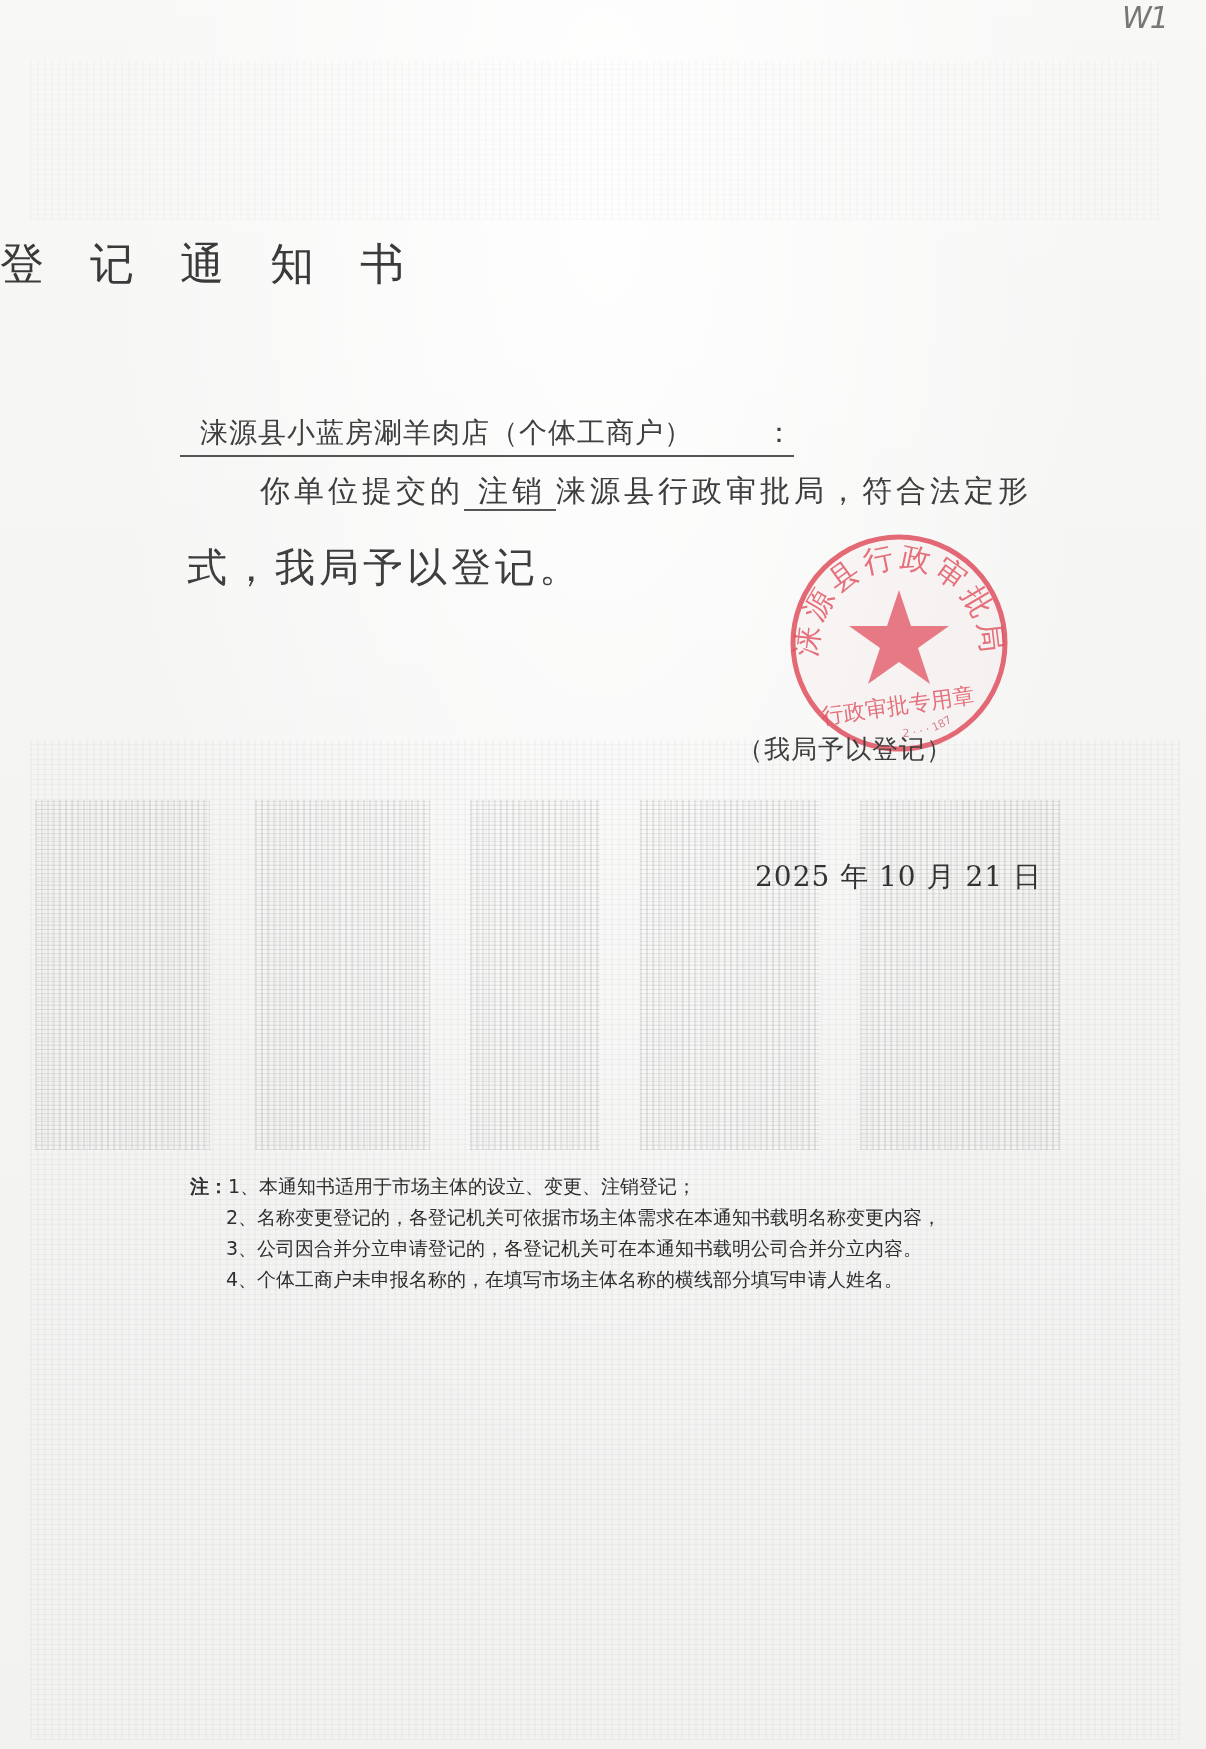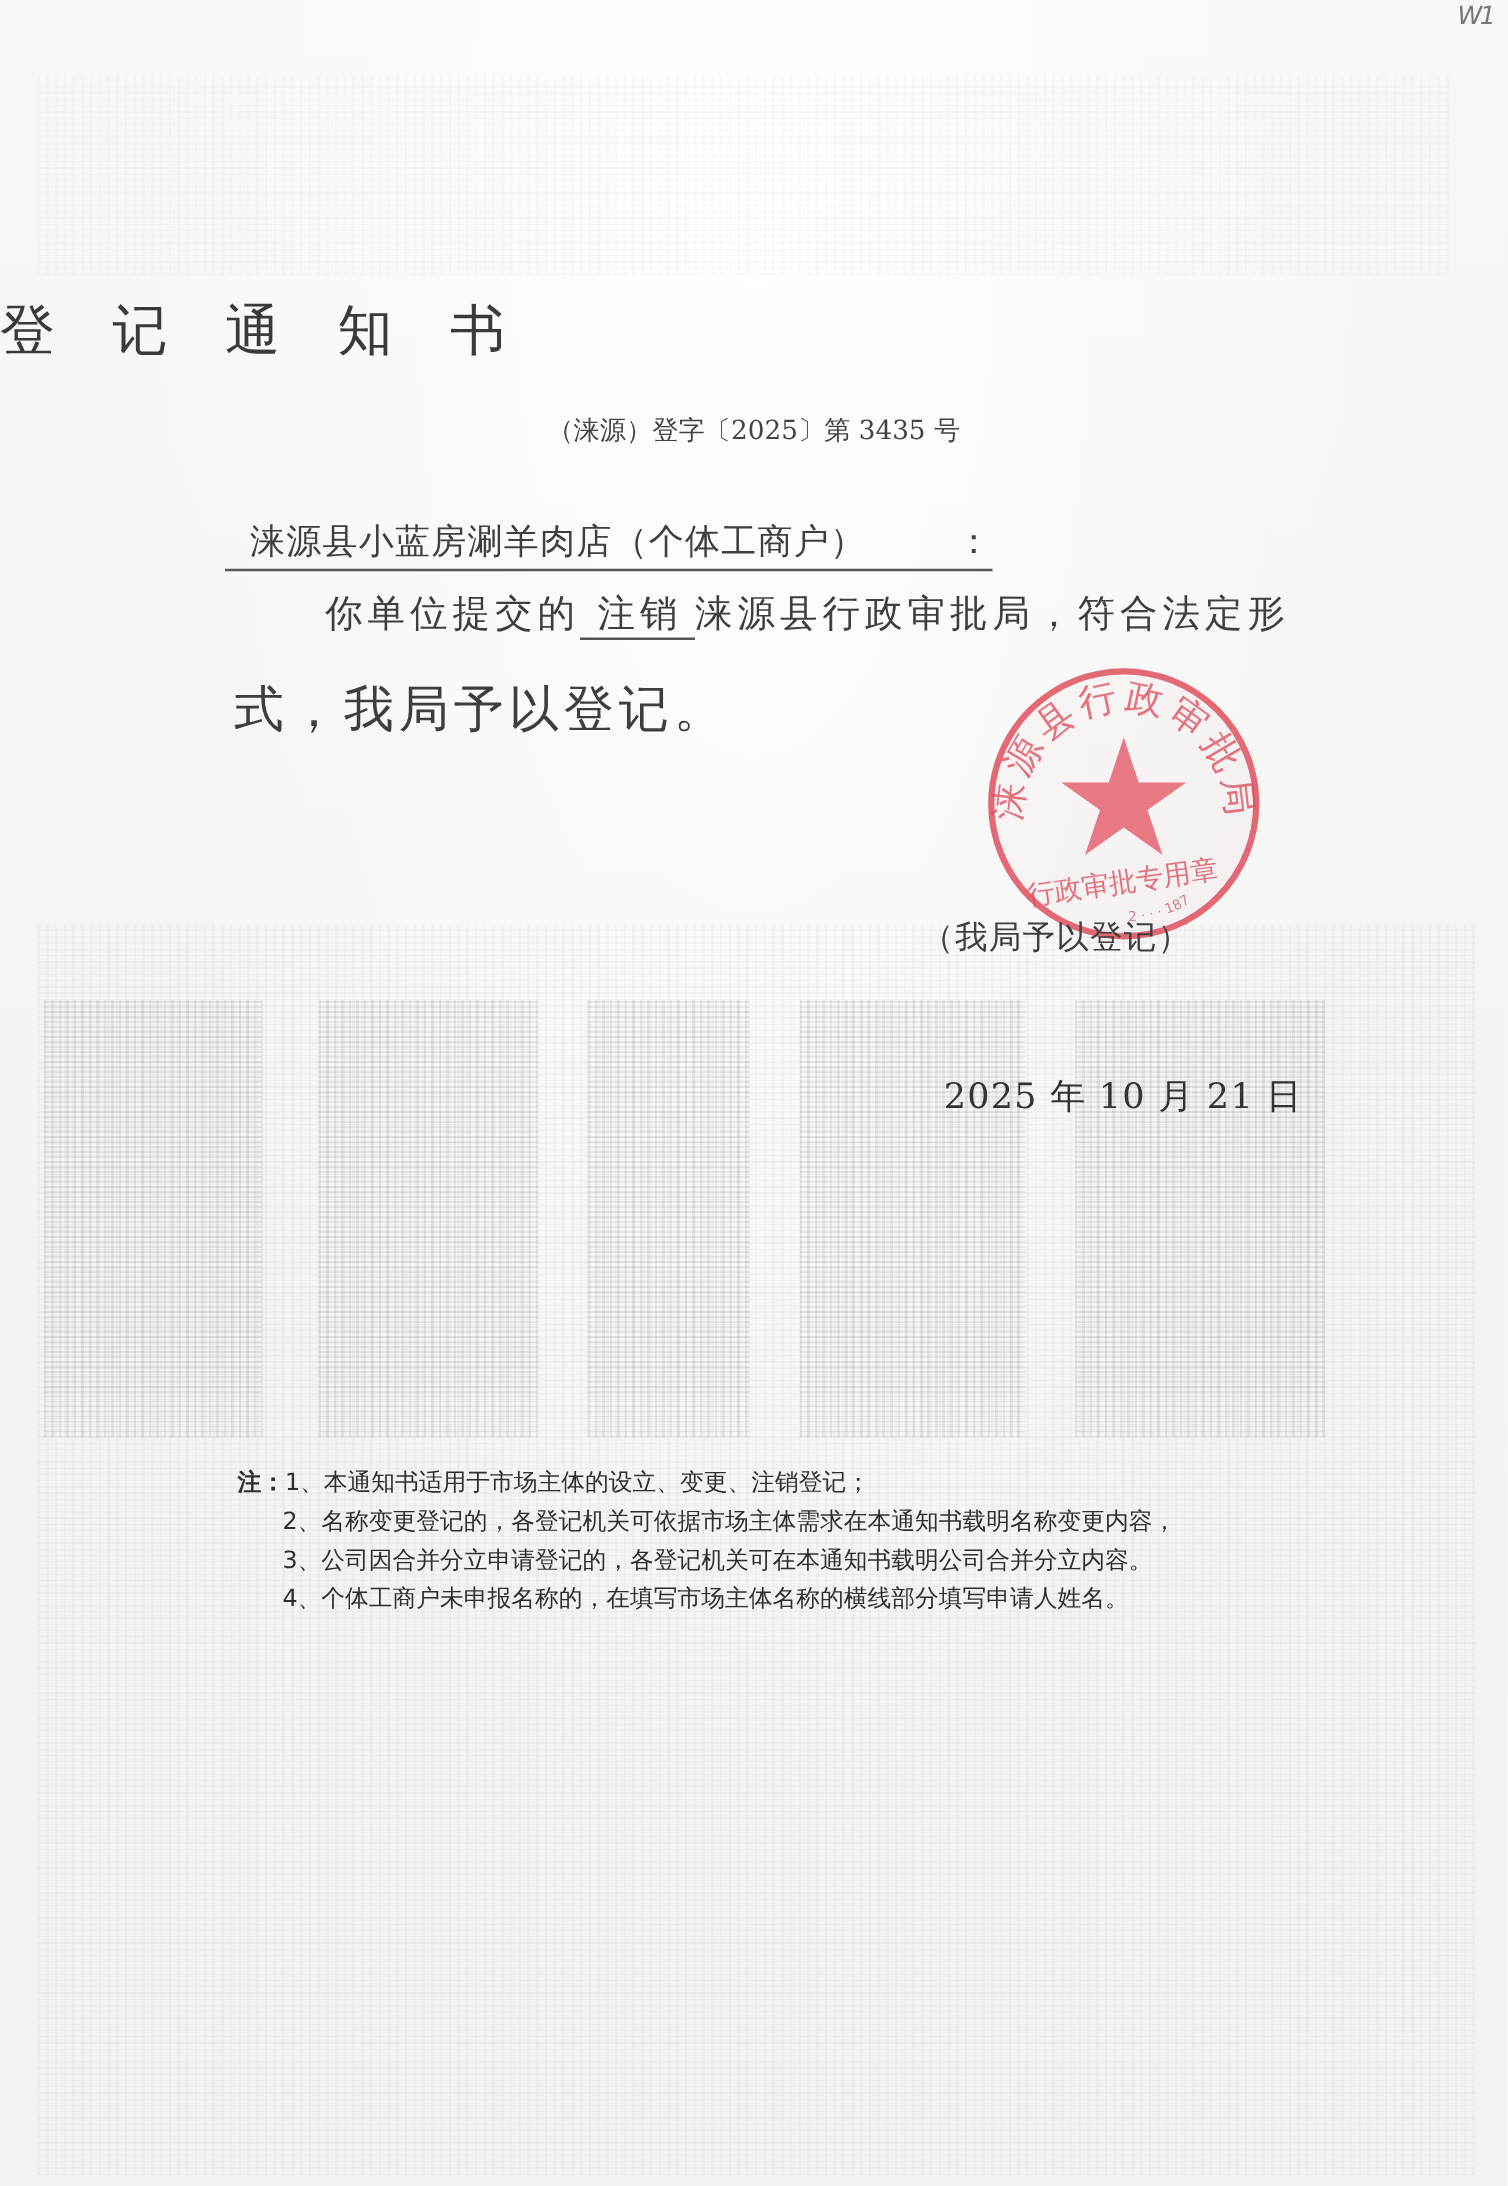--- a/index.html
+++ b/index.html
@@ -30,22 +30,22 @@
         repeating-linear-gradient(90deg, rgba(90,90,90,0.10) 0 2px, transparent 2px 6px),
         repeating-linear-gradient(0deg, rgba(90,90,90,0.10) 0 1px, transparent 1px 4px);
     }
     .noise.c1 { left: 35px; width: 175px; }
     .noise.c2 { left: 255px; width: 175px; }
     .noise.c3 { left: 470px; width: 130px; }
     .noise.c4 { left: 640px; width: 180px; }
     .noise.c5 { left: 860px; width: 200px; }
 
     .corner-mark {
-      position: absolute; left: 1166px; top: 0px;
-      font-family: "DejaVu Sans", sans-serif; font-size: 20px; color: #777;
+      position: absolute; left: 1122px; top: 0px;
+      font-family: "DejaVu Sans", sans-serif; font-size: 30px; color: #777;
       font-style: italic; letter-spacing: -2px;
     }
     .title {
       position: absolute; left: 0; width: 1206px; top: 235px;
       text-align: left; font-size: 44px; letter-spacing: 16px;
       font-family: "DejaVu Sans", sans-serif; color: #3a3a3a; font-weight: normal;
     }
     .docno {
       position: absolute; left: 0; width: 1206px; top: 330px;
       text-align: center; font-size: 21px; color: #444;
@@ -99,21 +99,20 @@
   <div class="noise col c1"></div>
   <div class="noise col c2"></div>
   <div class="noise col c3"></div>
   <div class="noise col c4"></div>
   <div class="noise col c5"></div>
 
   <div class="corner-mark">W1</div>
 
   <div class="title">登 记 通 知 书</div>
 
-  <div class="docno">（涞源）登字〔2025〕第 3435 号</div>
 
   <div class="addressee">
     <span>涞源县小蓝房涮羊肉店（个体工商户）</span>
     <span class="colon">：</span>
   </div>
 
   <div class="body-line1">
     <span>你单位提交的</span><span class="fill-in">注销</span><span>涞源县行政审批局，符合法定形</span>
   </div>
 

